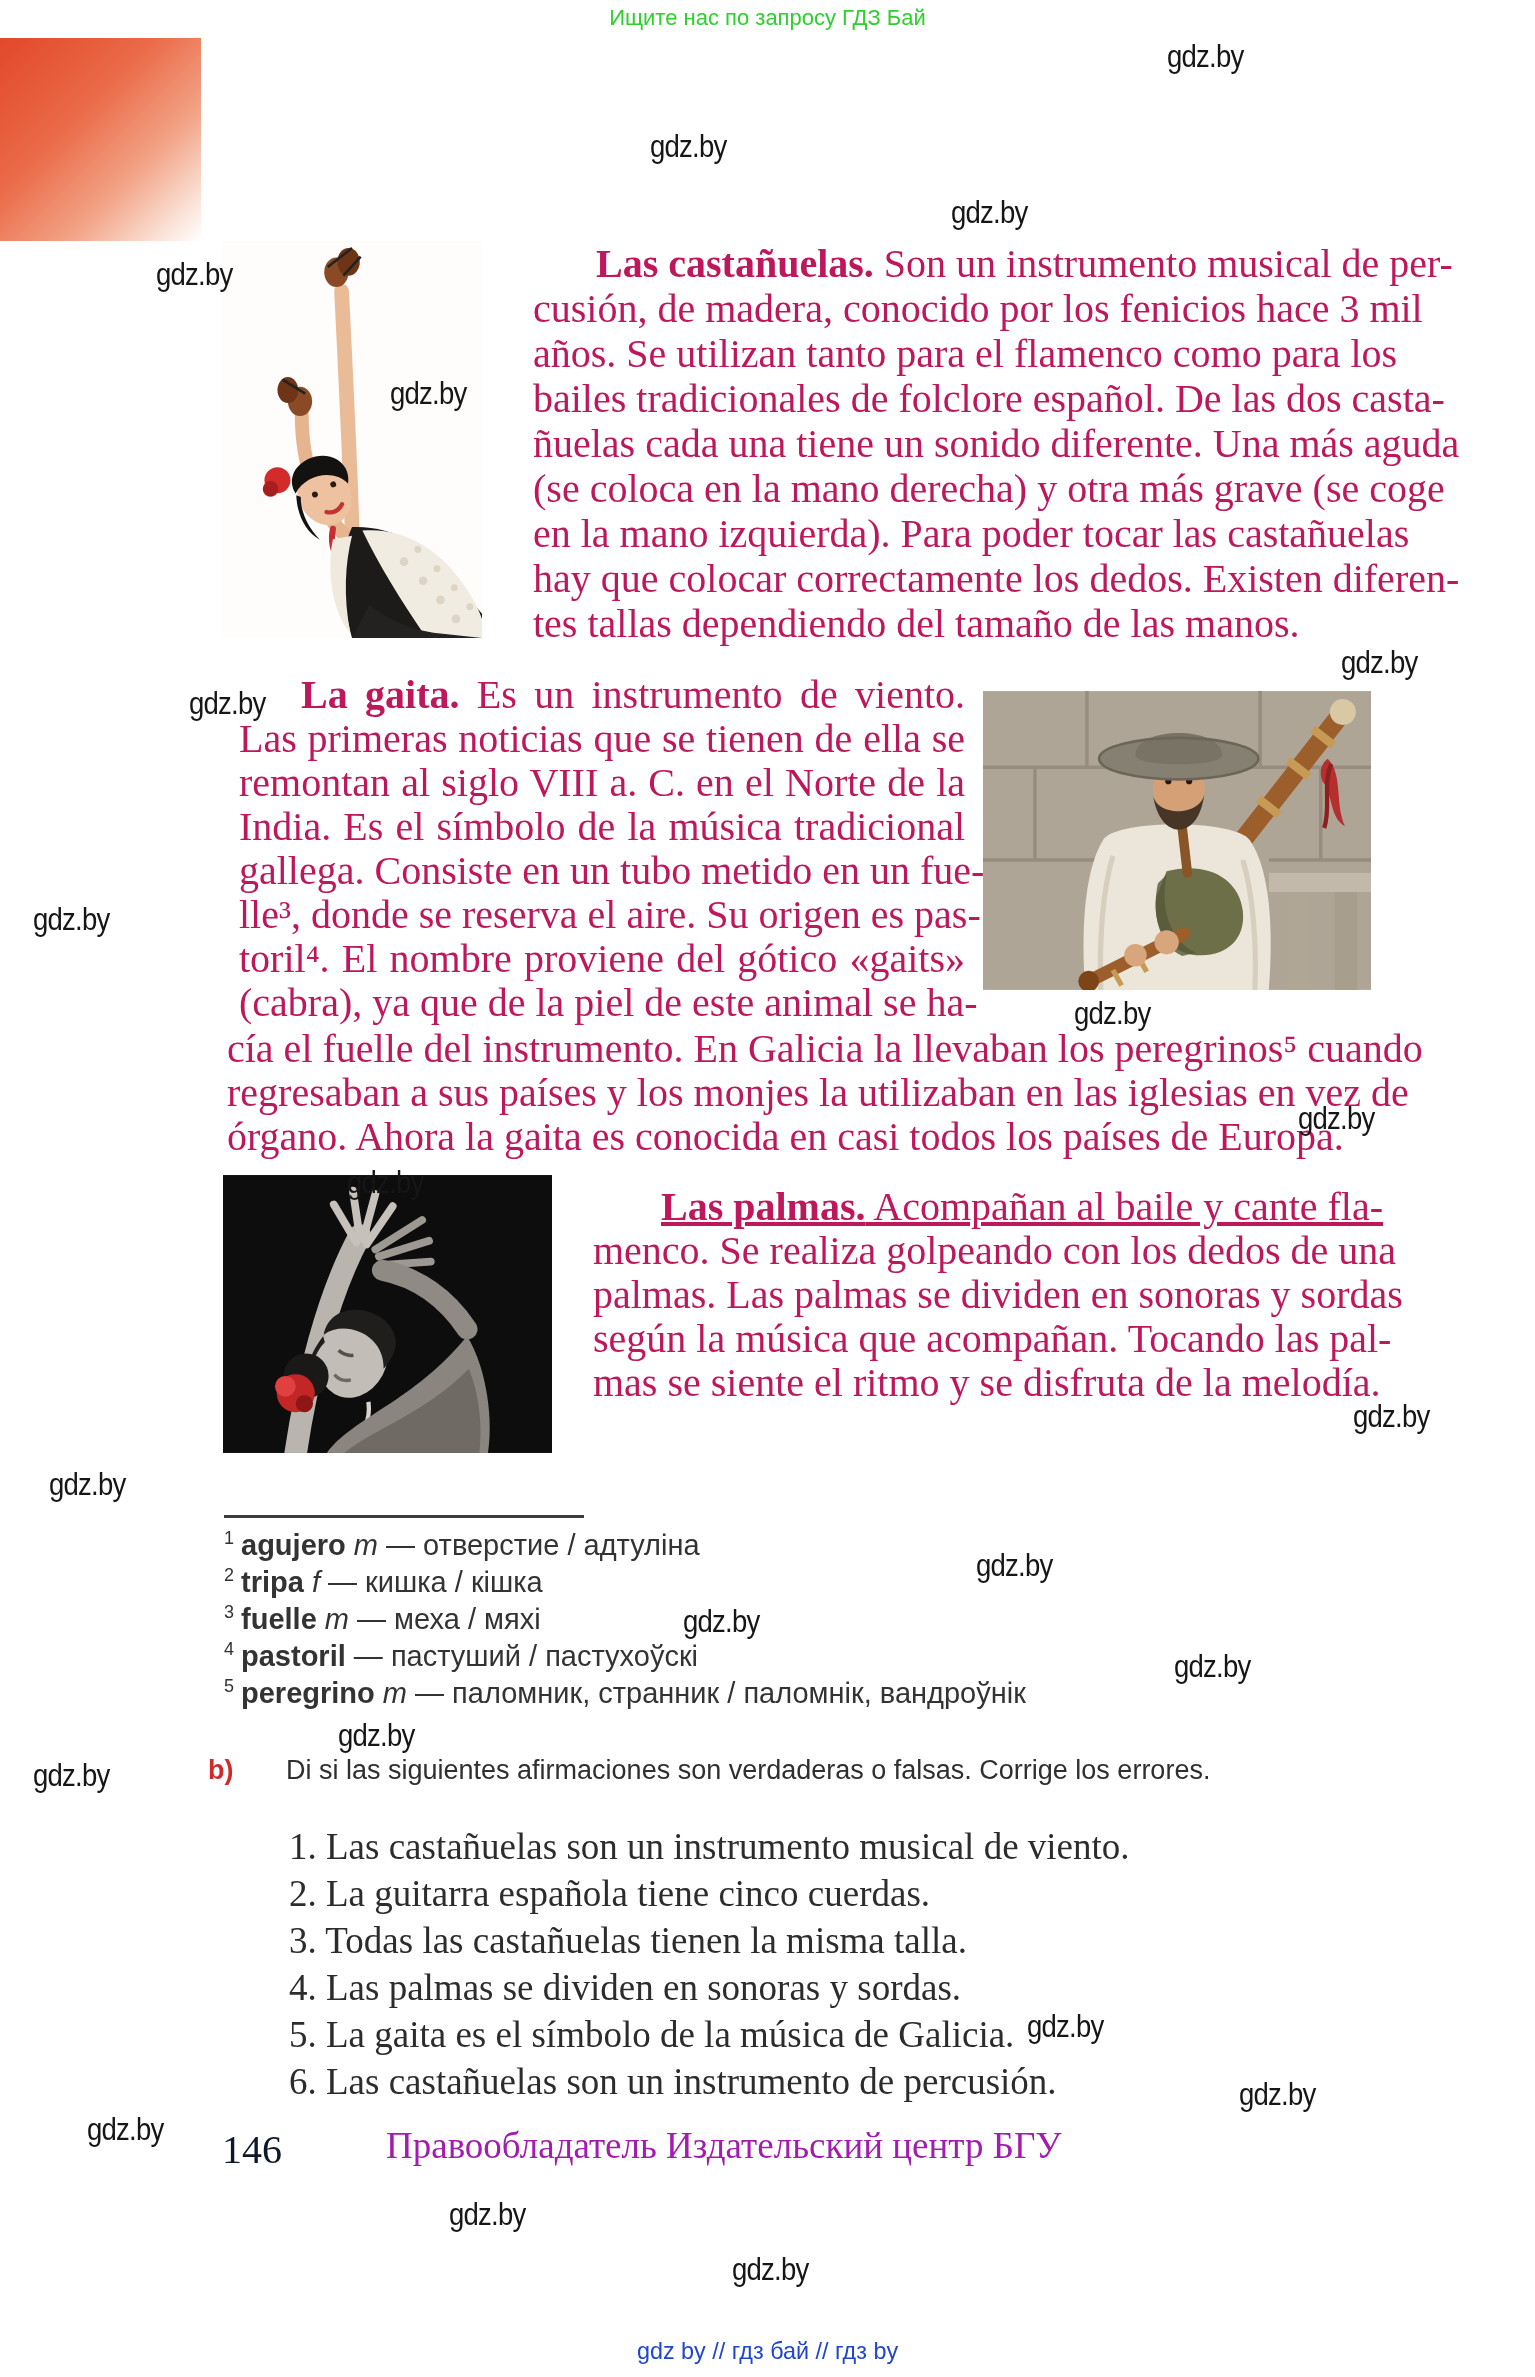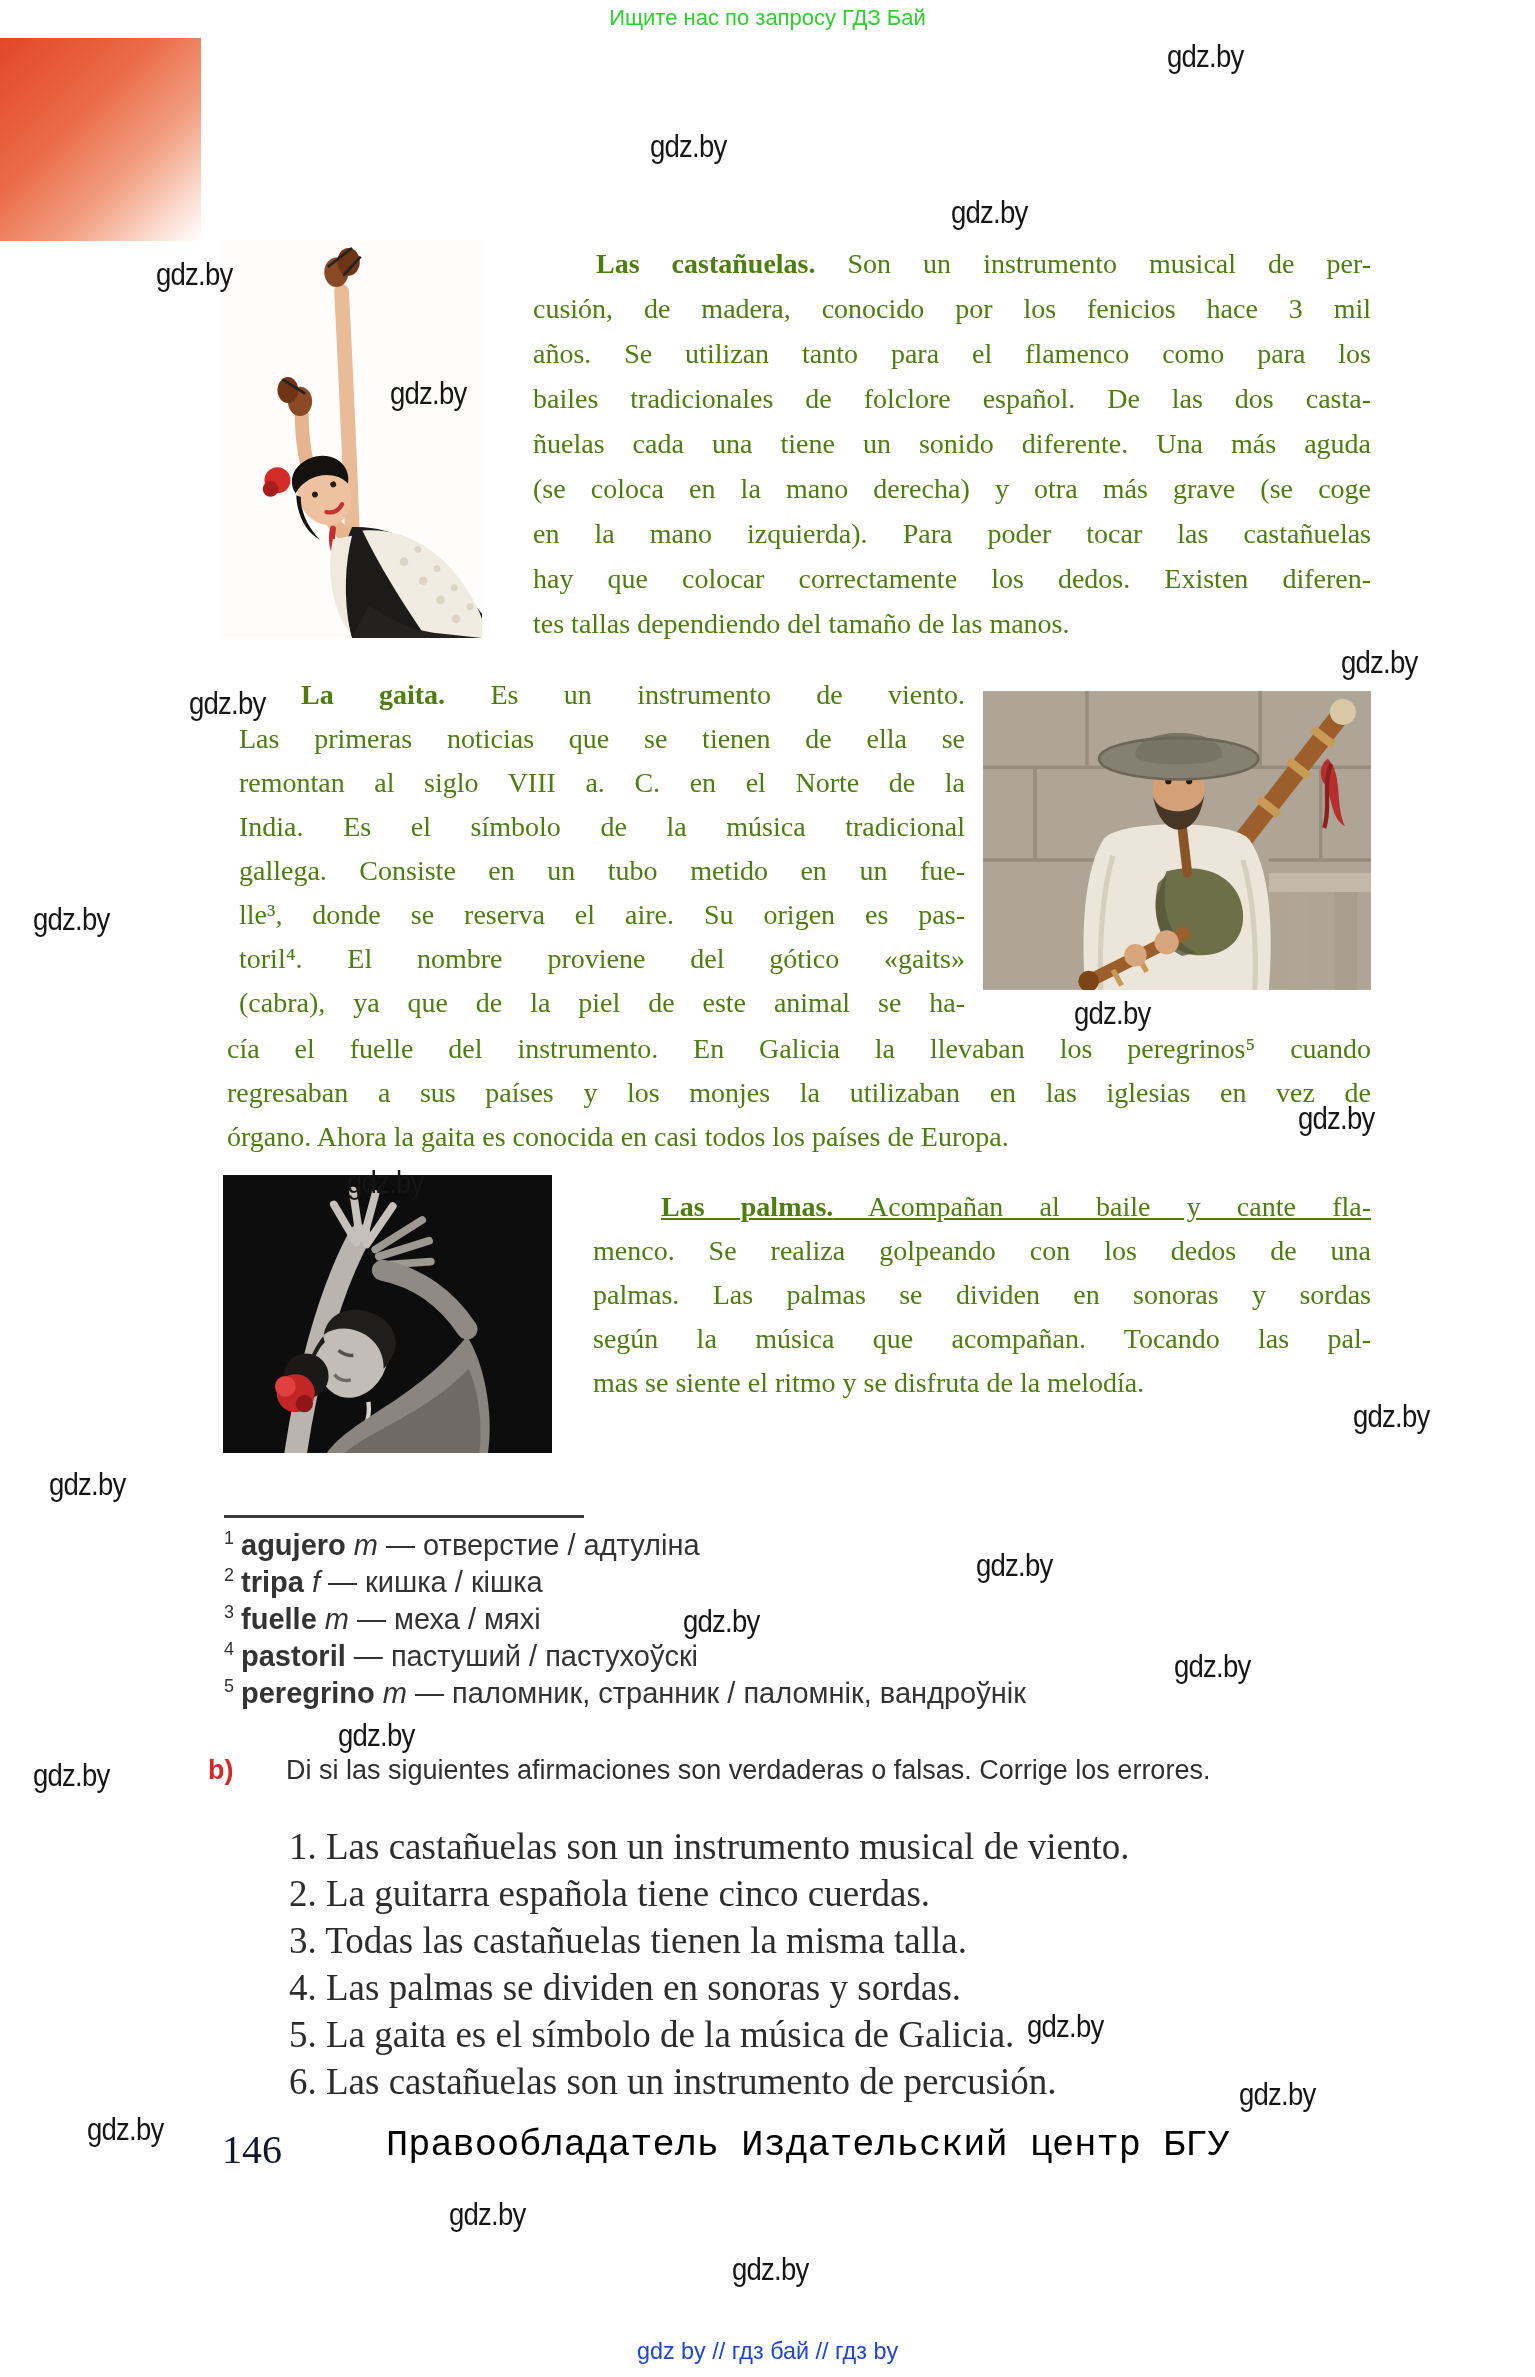--- a/index.html
+++ b/index.html
@@ -18,21 +18,21 @@
   .corner{
     left:0;top:38px;width:201px;height:203px;
     background:linear-gradient(135deg,#e2482a 0%,#ea6a47 38%,#f2a184 66%,#fbe0d5 88%,#ffffff 100%);
   }
   
   .wm{
     font-family:"Liberation Sans", sans-serif;font-size:32px;color:#161616;
     letter-spacing:-0.9px;transform:scaleX(.86);transform-origin:left top;white-space:nowrap;
   }
   
-  .para{font-size:28px;line-height:45px;color:#4d7c0f;}
+  .para{font-size:40px;line-height:45px;color:#be185d;}
   .para .line{width:100%;text-align:justify;text-align-last:justify;white-space:nowrap;}
   .para .line.last{text-align-last:left;}
   .para .line.first{box-sizing:border-box;}
   .para b{font-weight:bold;}
   .p1{left:533px;top:241px;width:838px;}
   .p1 .line.first{padding-left:63px;}
   .p2{left:239px;top:673px;width:726px;line-height:44px;}
   .p2 .line.first{padding-left:62px;}
   .p2b{left:227px;top:1027px;width:1144px;line-height:44px;}
   .p3{left:593px;top:1185px;width:778px;line-height:44px;}
@@ -53,22 +53,22 @@
   .exhead{
     left:208px;top:1755px;width:1161px;
     font-family:"Liberation Sans", sans-serif;font-size:27px;color:#2f2f2f;white-space:nowrap;
   }
   .exhead .blabel{color:#cf2b2b;font-weight:bold;display:inline-block;min-width:78px;}
   .exitems{left:289px;top:1823px;width:1126px;font-size:37px;line-height:47px;color:#2c2c2c;}
   .exitems .item{white-space:nowrap;}
   
   .pagenum{left:222px;top:2126px;font-size:40px;color:#0f172a;}
   .copyright{
-    left:386px;top:2124px;font-family:Liberation Mono, monospace;
-    font-size:37px;color:#000000;white-space:nowrap;
+    left:386px;top:2124px;font-family:Liberation Serif, serif;
+    font-size:37px;color:#a21caf;white-space:nowrap;
   }
   .bluefoot{
     left:50%;transform:translateX(-50%);top:2338px;
     font-family:"Liberation Sans", sans-serif;font-size:23.4px;color:#1f46cc;white-space:nowrap;
   }
 </style>
 </head>
 <body>
 
 <div class="abs banner">Ищите нас по запросу ГДЗ Бай</div>

